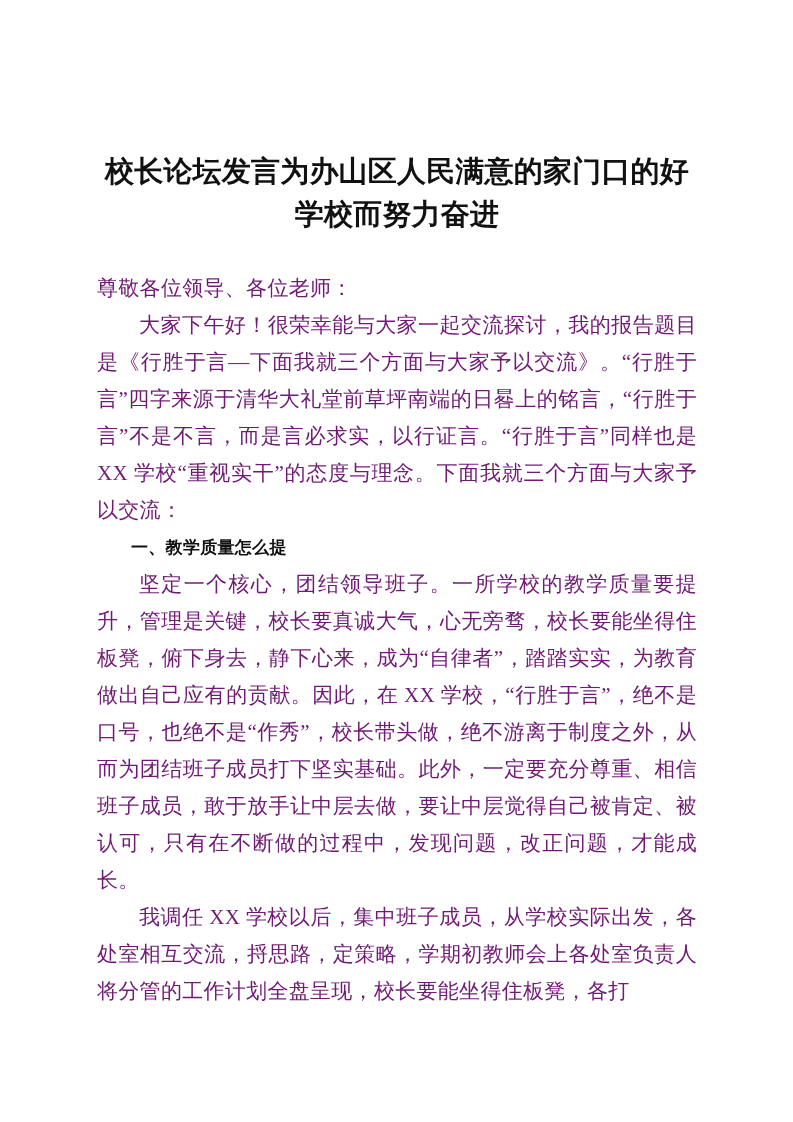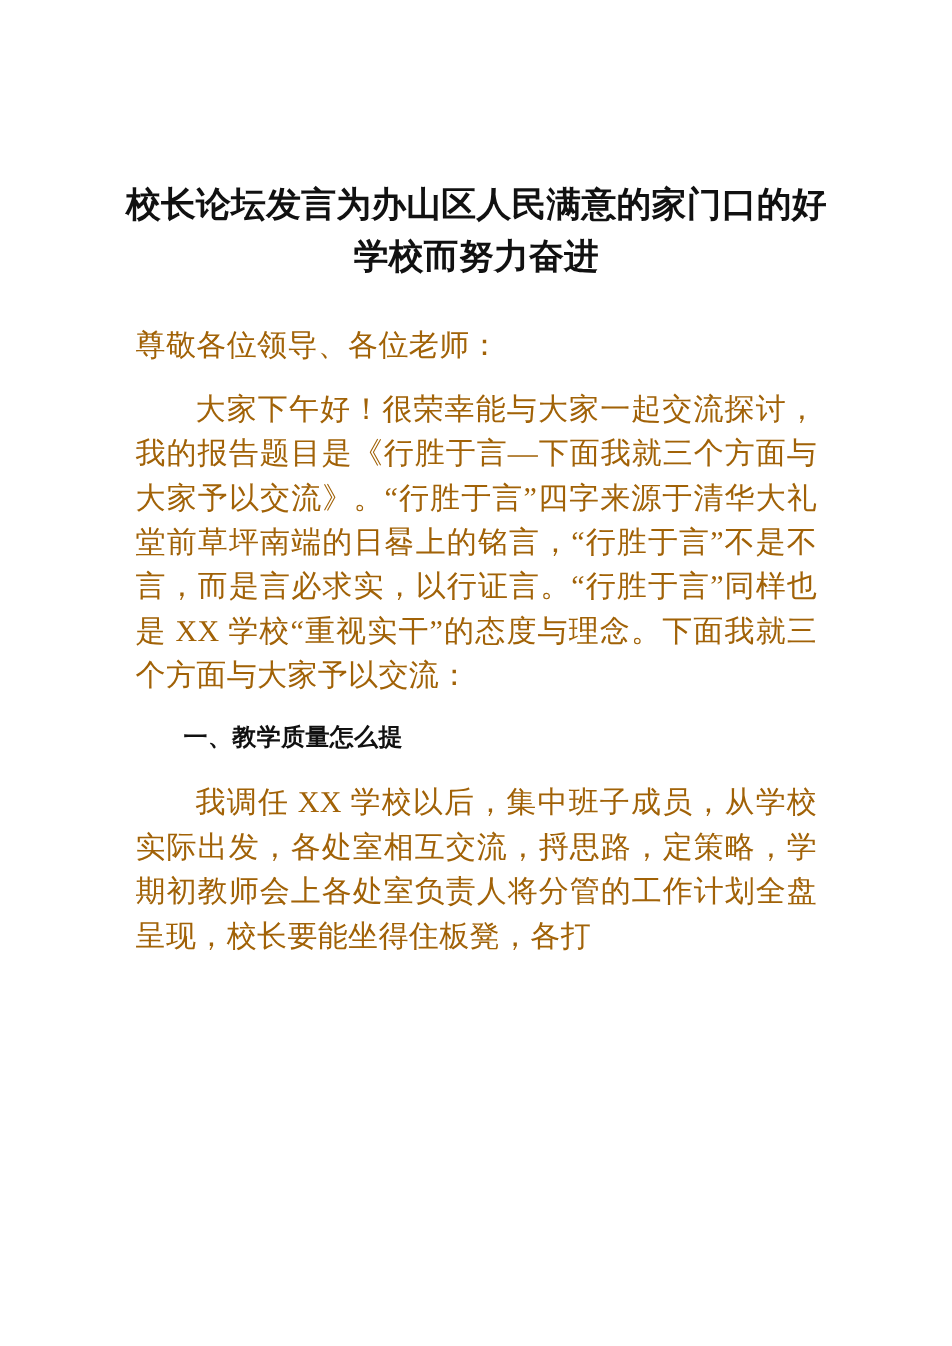--- a/index.html
+++ b/index.html
@@ -34,61 +34,62 @@
     letter-spacing: 0.2px;
     margin: 0 0 6px 0;
     color: #111111;
   }
 
   .body-block {
     margin-top: 34px;
   }
 
   p.para {
-    margin: 16px;
-    font-size: 25px;
+    margin: 0;
+    font-size: 21px;
     line-height: 37px;
     text-align: justify;
     text-justify: inter-ideograph;
     letter-spacing: 0.3px;
-    color: #a16207;
+    color: #701a75;
     font-family: "Liberation Serif", "DejaVu Serif", serif;
   }
 
   p.indent {
     text-indent: 2em;
   }
 
   p.section-heading {
-    margin: 16px;
-    font-size: 20px;
+    margin: 0;
+    font-size: 17px;
     line-height: 37px;
     font-weight: bold;
     text-indent: 2em;
     letter-spacing: 0.3px;
     color: #111111;
-    font-family: Liberation Mono, monospace;
+    font-family: Liberation Serif, serif;
   }
 </style>
 </head>
 <body>
 
 <div class="page">
 
   <h1 class="doc-title">
     <span>校长论坛发言为办山区人民满意的家门口的好学</span><wbr>
     <span>校而努力奋进</span>
   </h1>
 
   <div class="body-block">
 
     <p class="para">尊敬各位领导、各位老师：</p>
 
     <p class="para indent">大家下午好！很荣幸能与大家一起交流探讨，我的报告题目是《行胜于言—下面我就三个方面与大家予以交流》。“行胜于言”四字来源于清华大礼堂前草坪南端的日晷上的铭言，“行胜于言”不是不言，而是言必求实，以行证言。“行胜于言”同样也是 XX 学校“重视实干”的态度与理念。下面我就三个方面与大家予以交流：</p>
 
     <p class="section-heading">一、教学质量怎么提</p>
 
+    <p class="para indent">坚定一个核心，团结领导班子。一所学校的教学质量要提升，管理是关键，校长要真诚大气，心无旁骛，校长要能坐得住板凳，俯下身去，静下心来，成为“自律者”，踏踏实实，为教育做出自己应有的贡献。因此，在 XX 学校，“行胜于言”，绝不是口号，也绝不是“作秀”，校长带头做，绝不游离于制度之外，从而为团结班子成员打下坚实基础。此外，一定要充分尊重、相信班子成员，敢于放手让中层去做，要让中层觉得自己被肯定、被认可，只有在不断做的过程中，发现问题，改正问题，才能成长。</p>
 
     <p class="para indent">我调任 XX 学校以后，集中班子成员，从学校实际出发，各处室相互交流，捋思路，定策略，学期初教师会上各处室负责人将分管的工作计划全盘呈现，校长要能坐得住板凳，各打</p>
 
   </div>
 
 </div>
 
 </body></html>

